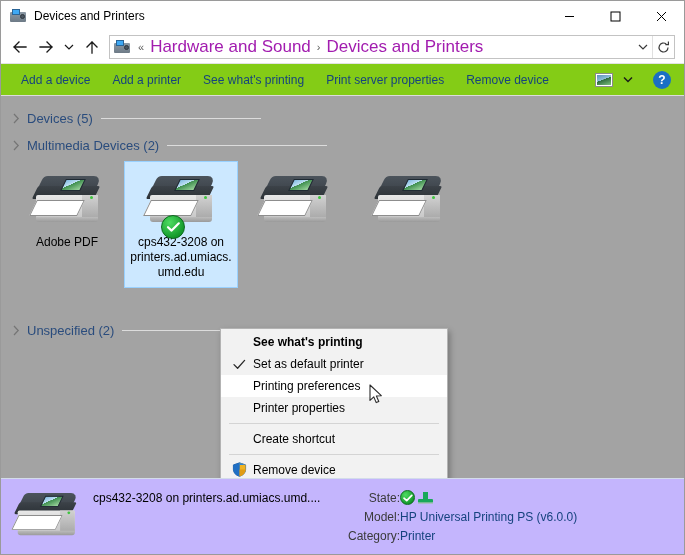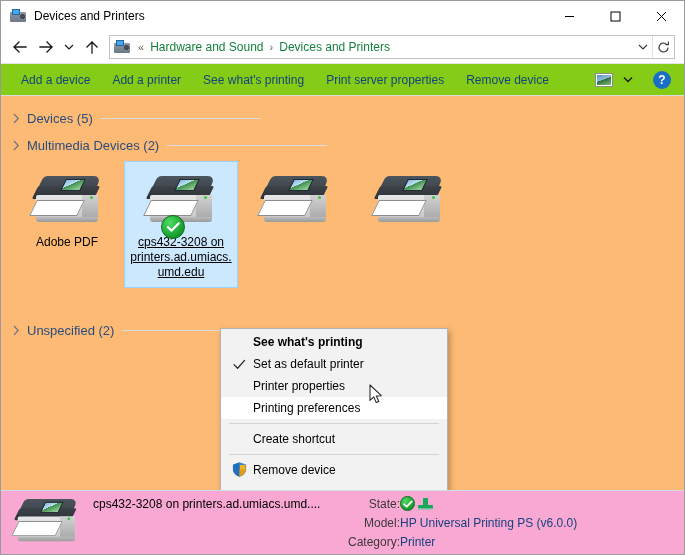--- a/index.html
+++ b/index.html
@@ -124,22 +124,22 @@
     background: #4a5560; border: 1px solid #2e363d;
   }
   .crumb-sep {
     color: #5a5a5a;
     font-size: 11px;
     padding: 0 4px;
     flex: 0 0 auto;
     line-height: 1;
   }
   .crumb {
-    font-size: 12px;
-    color: #15803d;
+    font-size: 17px;
+    color: #a21caf;
     padding: 2px 2px;
     white-space: nowrap;
     flex: 0 0 auto;
   }
   .addr-spacer { flex: 1 1 auto; min-width: 4px; }
   .addr-drop {
     width: 18px; height: 22px;
     display: flex; align-items: center; justify-content: center;
     color: #3a3a3a; flex: 0 0 auto;
   }
@@ -228,21 +228,21 @@
     font-weight: bold;
     display: flex; align-items: center; justify-content: center;
     margin: 0 13px 0 14px;
     flex: 0 0 auto;
   }
 
   
   .content {
     flex: 1 1 auto;
     position: relative;
-    background: #fdba74;
+    background: #a3a3a3;
     overflow: hidden;
     padding-top: 9px;
   }
 
   .group-header {
     display: flex;
     align-items: center;
     height: 26px;
     padding-left: 7px;
     margin-bottom: 1px;
@@ -278,21 +278,20 @@
     padding: 6px 4px 7px;
     display: flex;
     flex-direction: column;
     align-items: center;
     border: 1px solid transparent;
     flex: 0 0 auto;
   }
   .tile.selected {
     background: #cce8ff;
     border: 1px solid #99d1ff;
-    text-decoration: underline;
   }
   .tile-iconwrap {
     position: relative;
     width: 74px; height: 62px;
     margin-bottom: 5px;
     flex: 0 0 auto;
   }
   .tile-label {
     font-size: 12px;
     color: #000;
@@ -417,22 +416,22 @@
   
   .cursor {
     position: absolute;
     left: 368px; top: 288px;
     z-index: 60;
     pointer-events: none;
   }
 
   
   .statusbar {
-    height: 64px;
-    background: #f9a8d4;
+    height: 76px;
+    background: #c4b5fd;
     border-top: 1px solid #d3dcea;
     display: flex;
     align-items: center;
     padding-left: 14px;
     flex: 0 0 auto;
   }
   .status-iconwrap {
     width: 66px; height: 56px;
     position: relative;
     flex: 0 0 auto;
@@ -721,28 +720,28 @@
 
       <div class="ctx-item">
         <span class="ctx-gutter">
           <svg width="13" height="11" viewBox="0 0 13 11">
               <path d="M1 5.6 L4.6 9.2 L11.6 1.4" fill="none" stroke="#2a2a2a" stroke-width="1.3" stroke-linecap="round" stroke-linejoin="round"></path>
             </svg>
         </span>
         <span class="ctx-text">Set as default printer</span>
       </div>
 
+      <div class="ctx-item highlight">
+        <span class="ctx-gutter"></span>
+        <span class="ctx-text">Printing preferences</span>
+      </div>
+
       <div class="ctx-item">
         <span class="ctx-gutter"></span>
         <span class="ctx-text">Printer properties</span>
-      </div>
-
-      <div class="ctx-item highlight">
-        <span class="ctx-gutter"></span>
-        <span class="ctx-text">Printing preferences</span>
       </div>
 
       <div class="ctx-sep"></div>
 
       <div class="ctx-item">
         <span class="ctx-gutter"></span>
         <span class="ctx-text">Create shortcut</span>
       </div>
 
       <div class="ctx-sep"></div>

